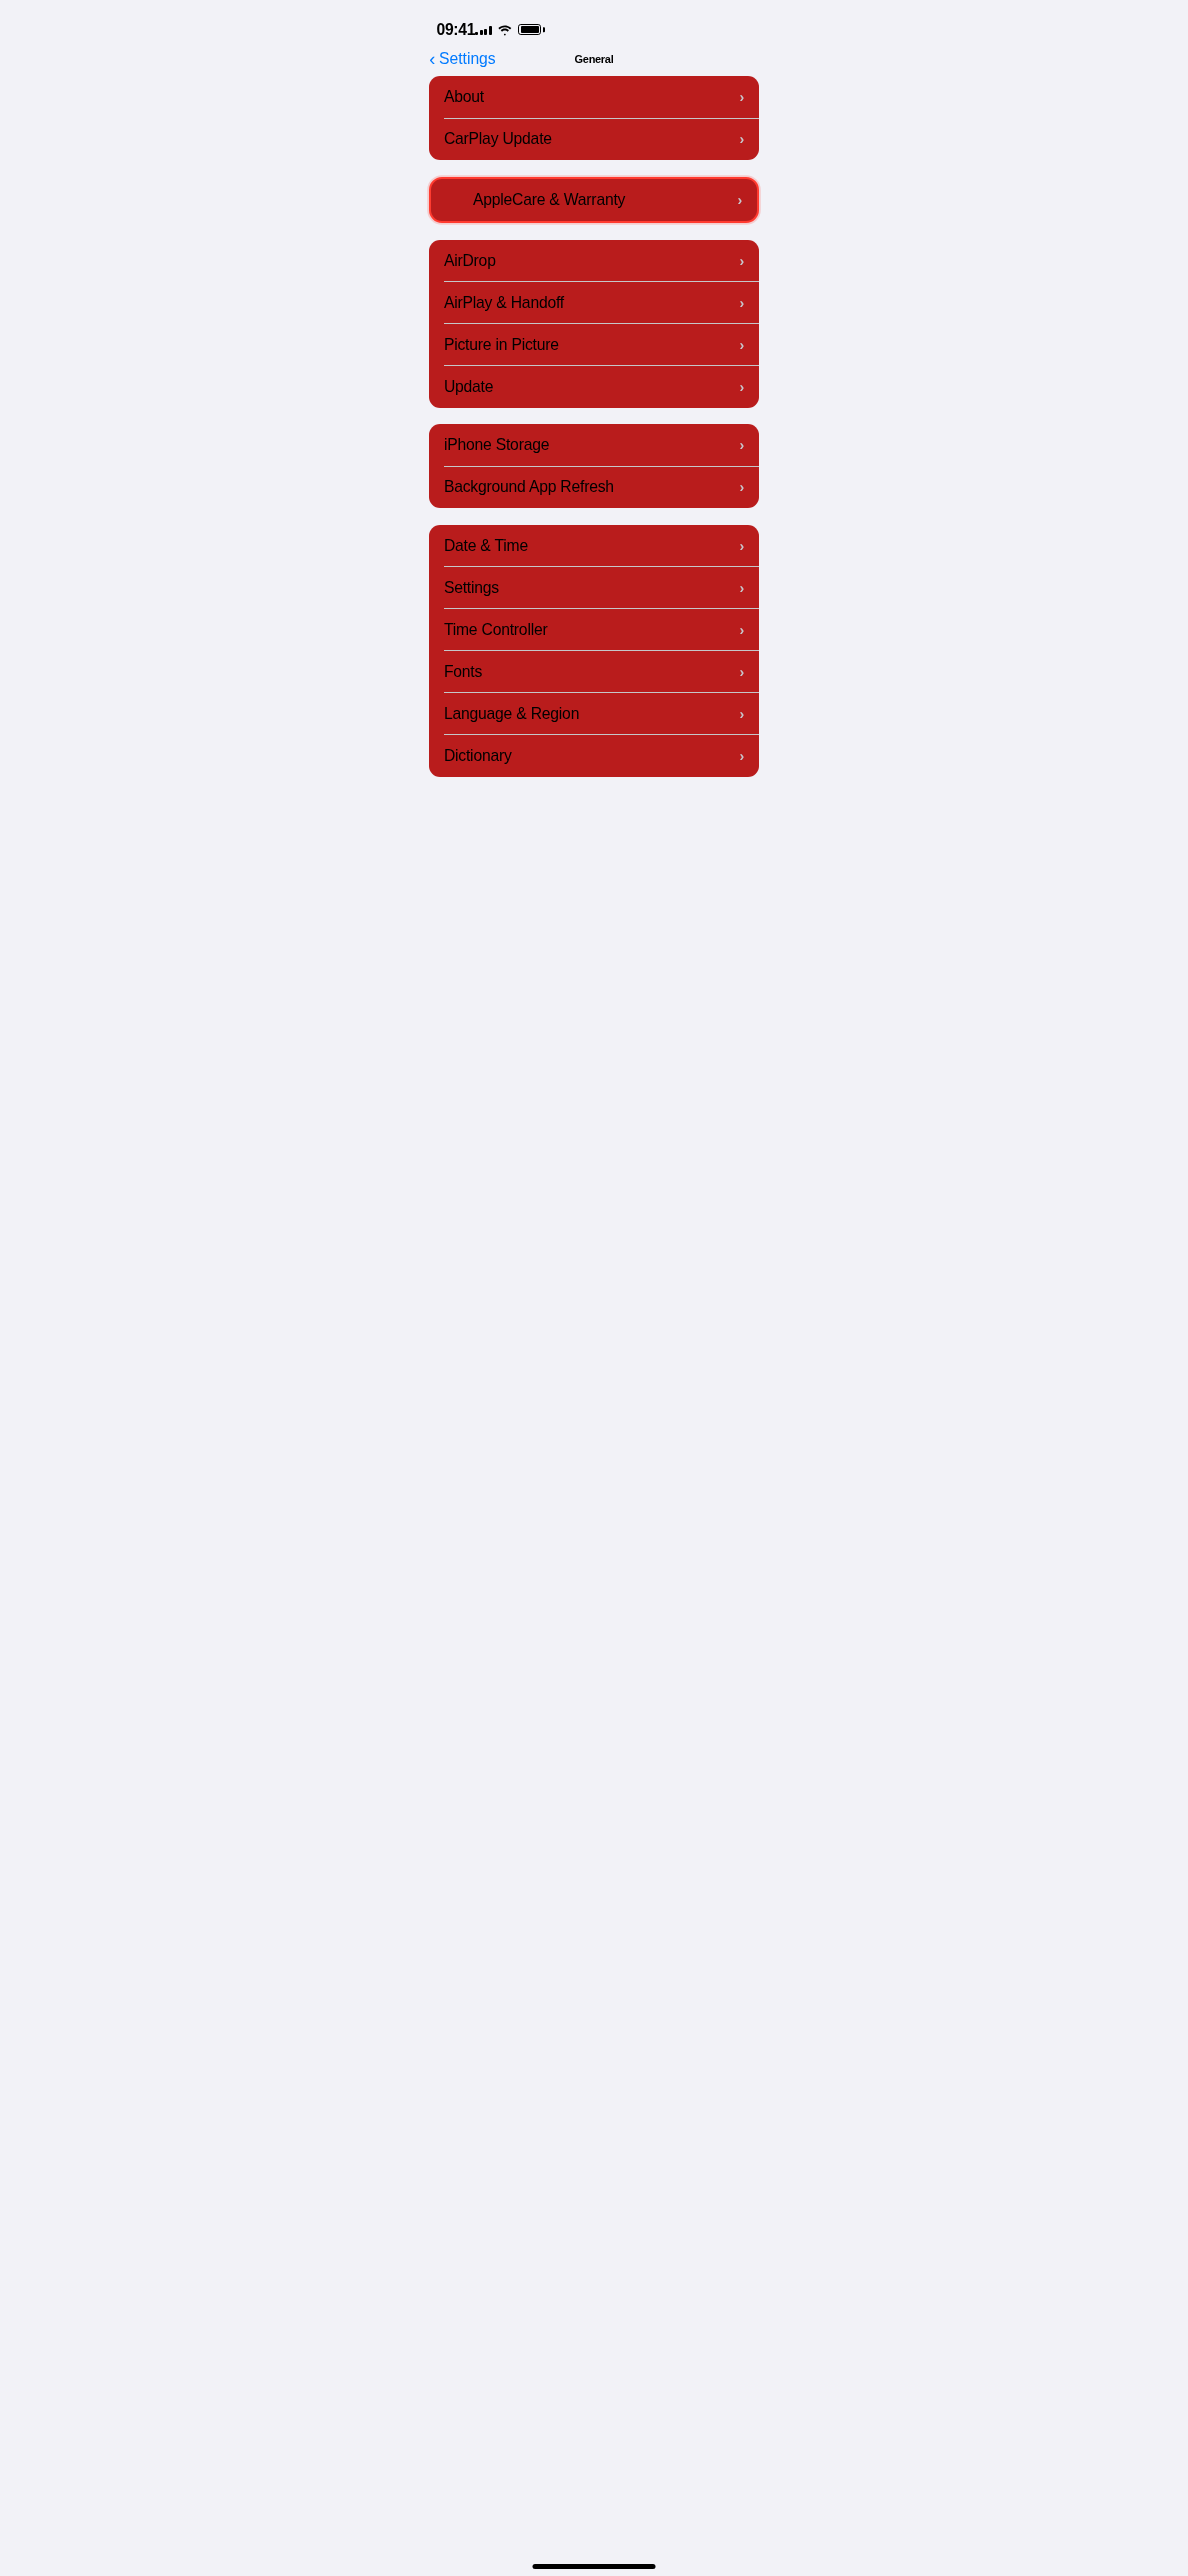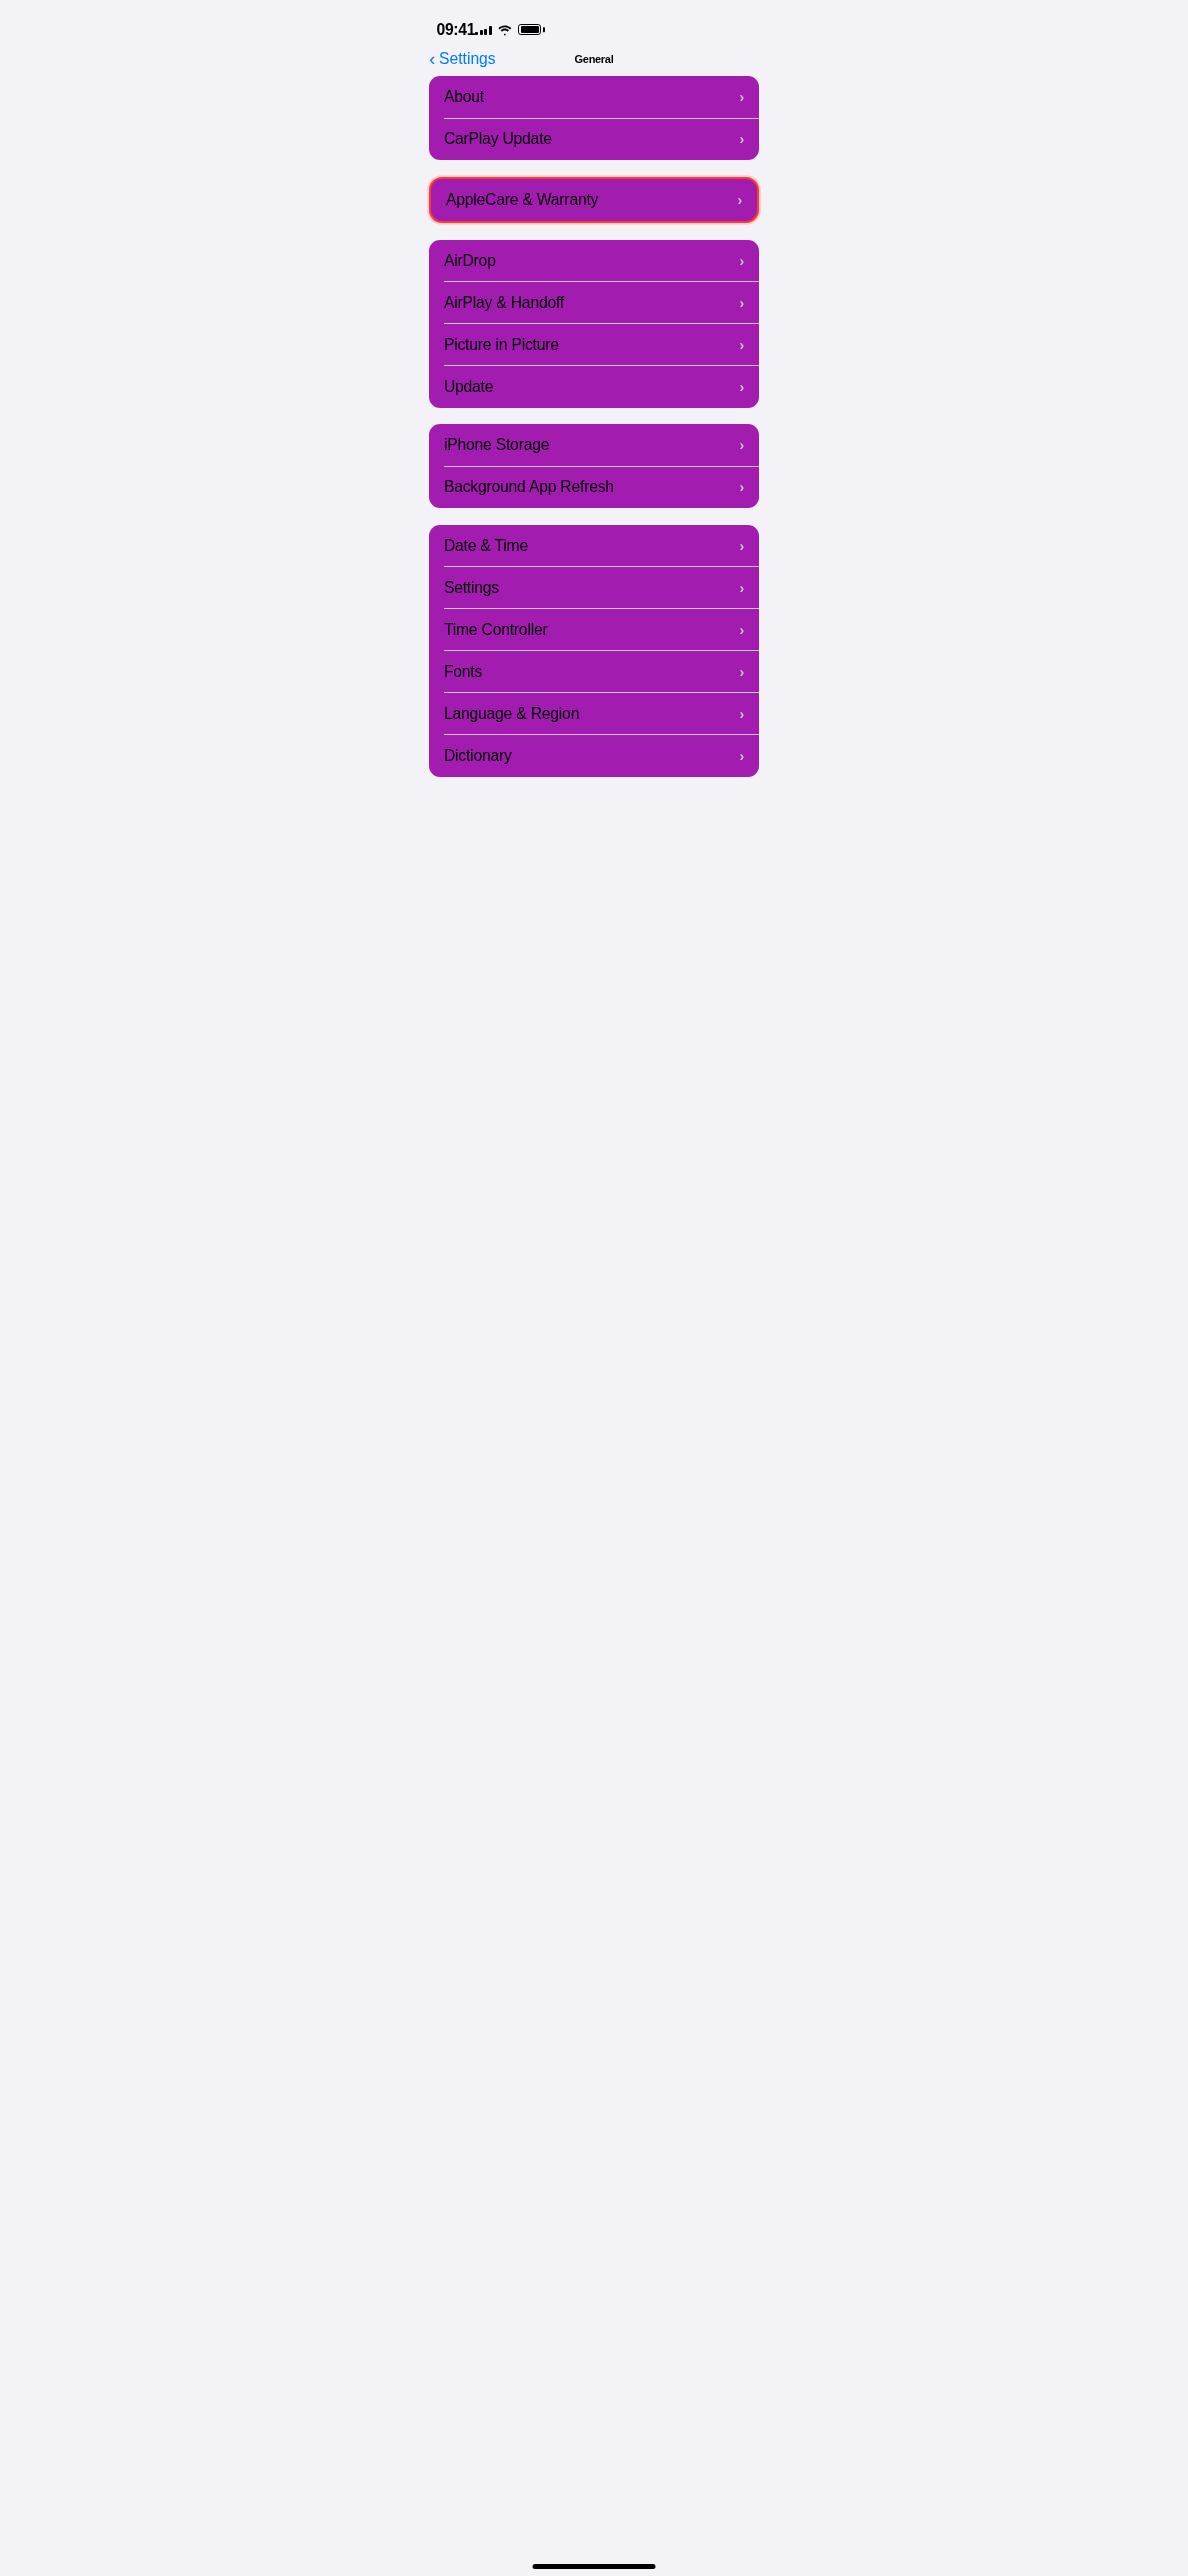--- a/index.html
+++ b/index.html
@@ -117,30 +117,31 @@
       letter-spacing: -0.3px;
     }
 
     
     .content {
       padding: 0 14.7px;
     }
 
     
     .settings-group {
-      background: #a21caf;
+      background: #b91c1c;
       border-radius: 11px;
       margin-bottom: 16.6px;
       overflow: hidden;
     }
 
     .settings-group.highlighted {
       border: 2.8px solid #ff3b30;
       border-radius: 13px;
       box-shadow: 0 0 0 1.8px rgba(255,59,48,0.2);
+      padding-left: 27px;
     }
 
     .settings-row {
       display: flex;
       align-items: center;
       justify-content: space-between;
       padding: 12px 14.7px;
       position: relative;
       cursor: pointer;
       min-height: 41px;

